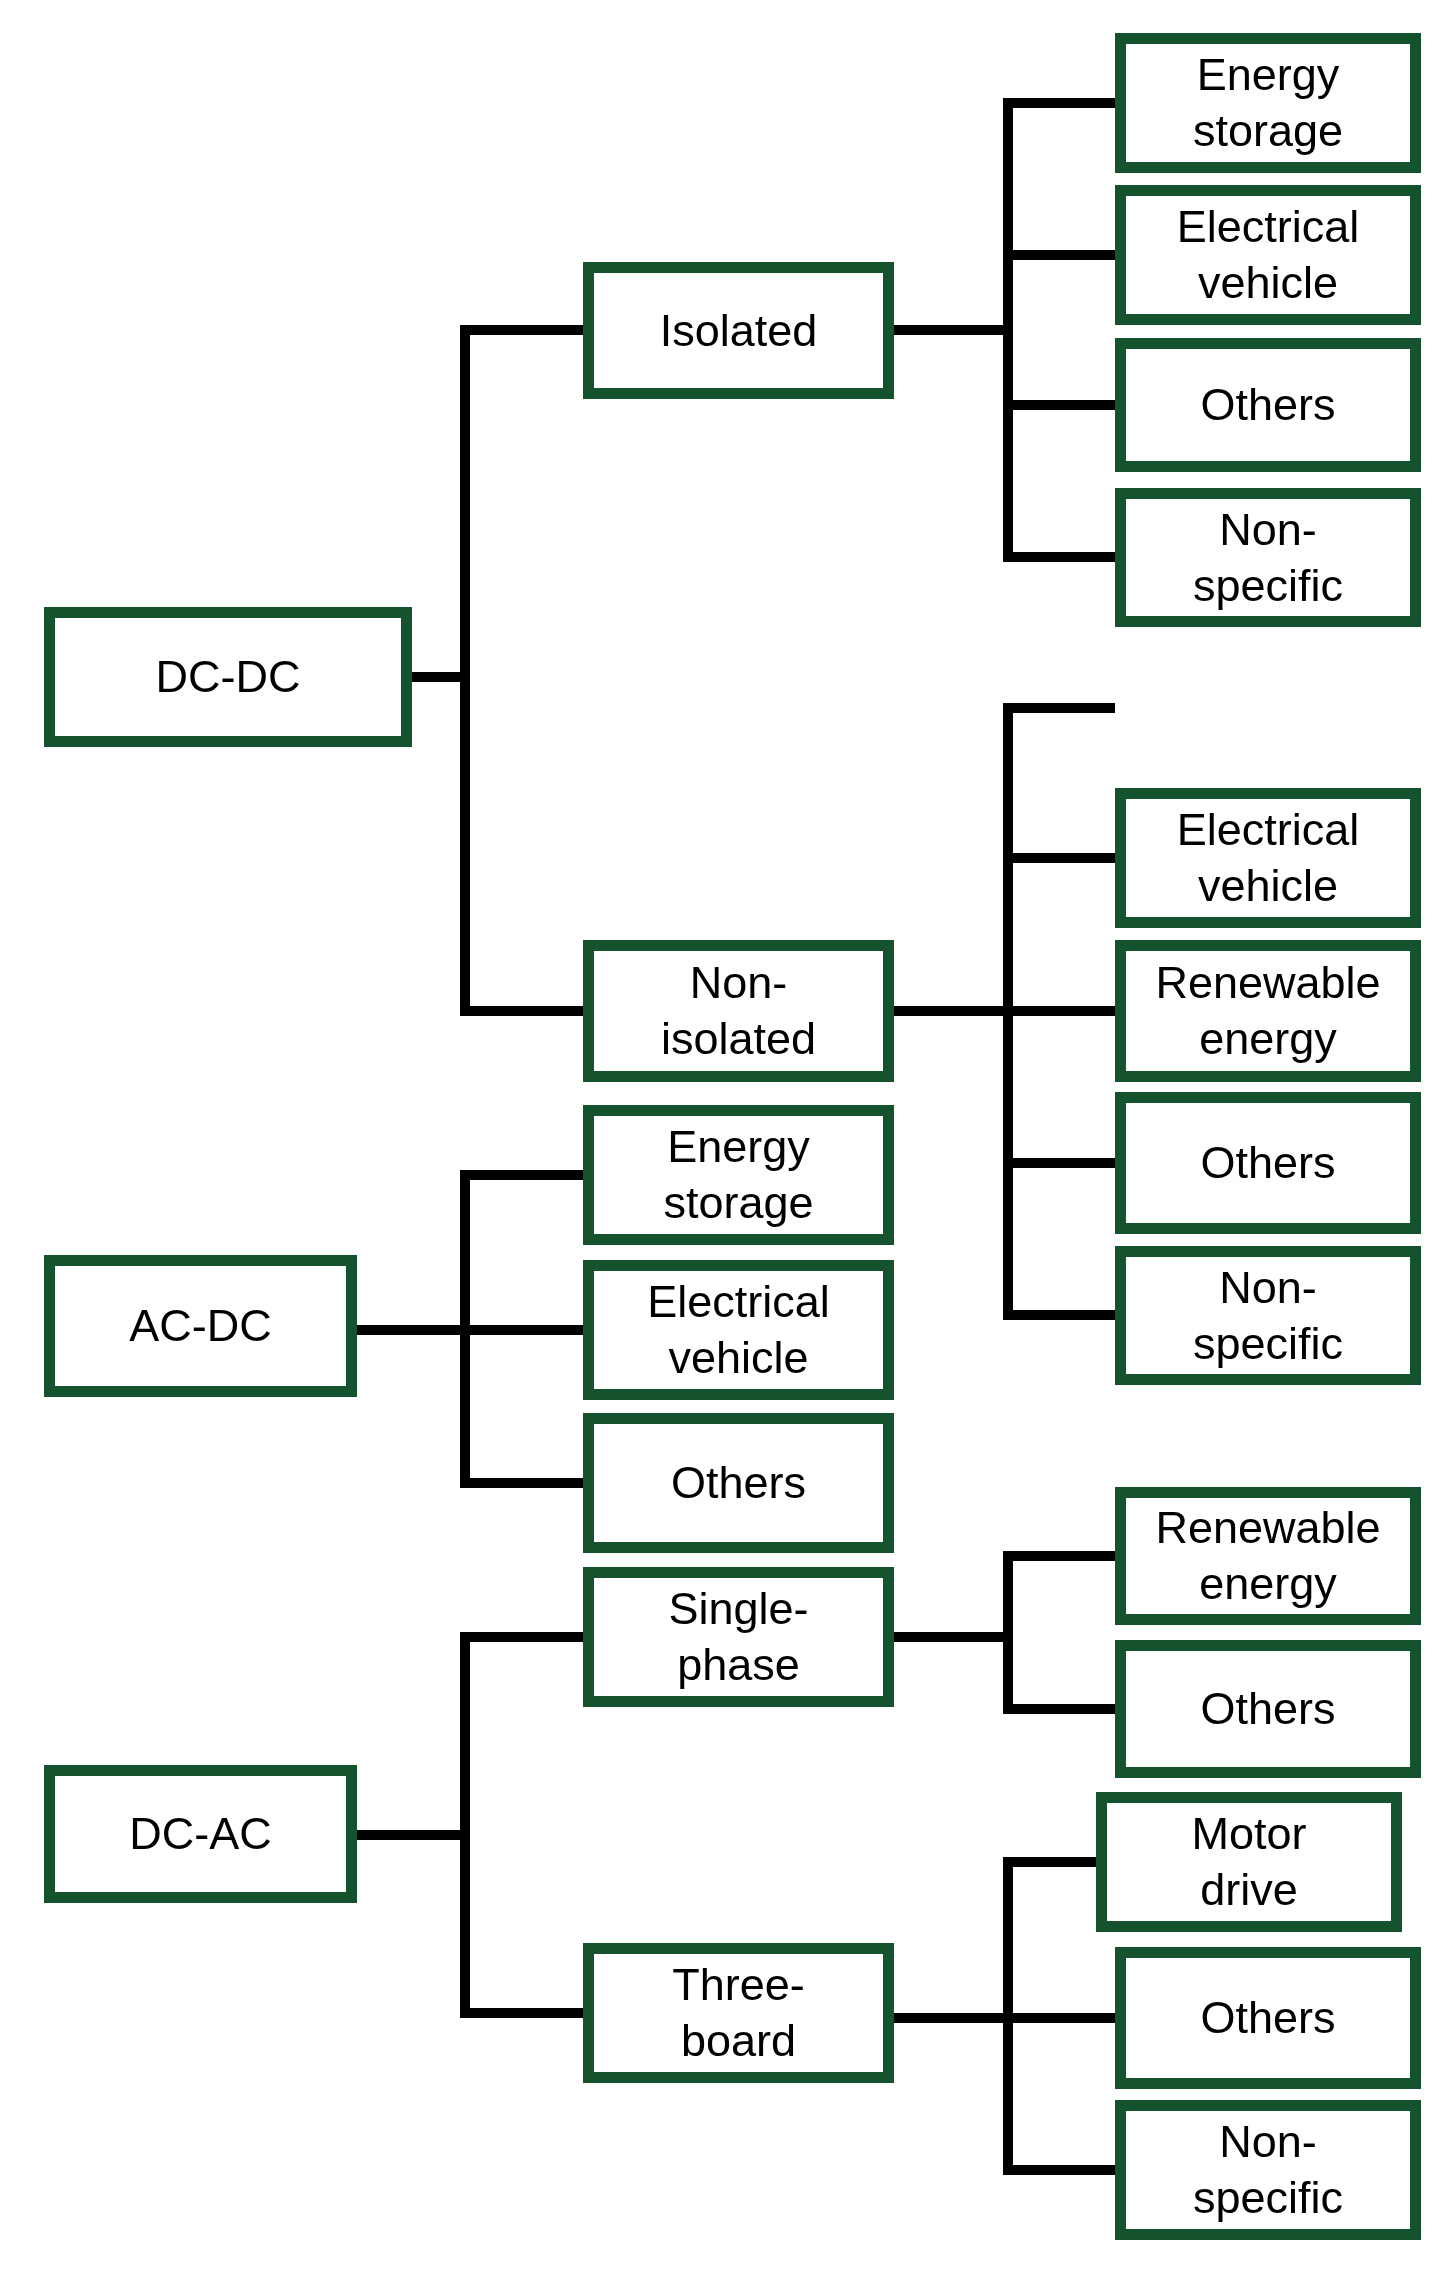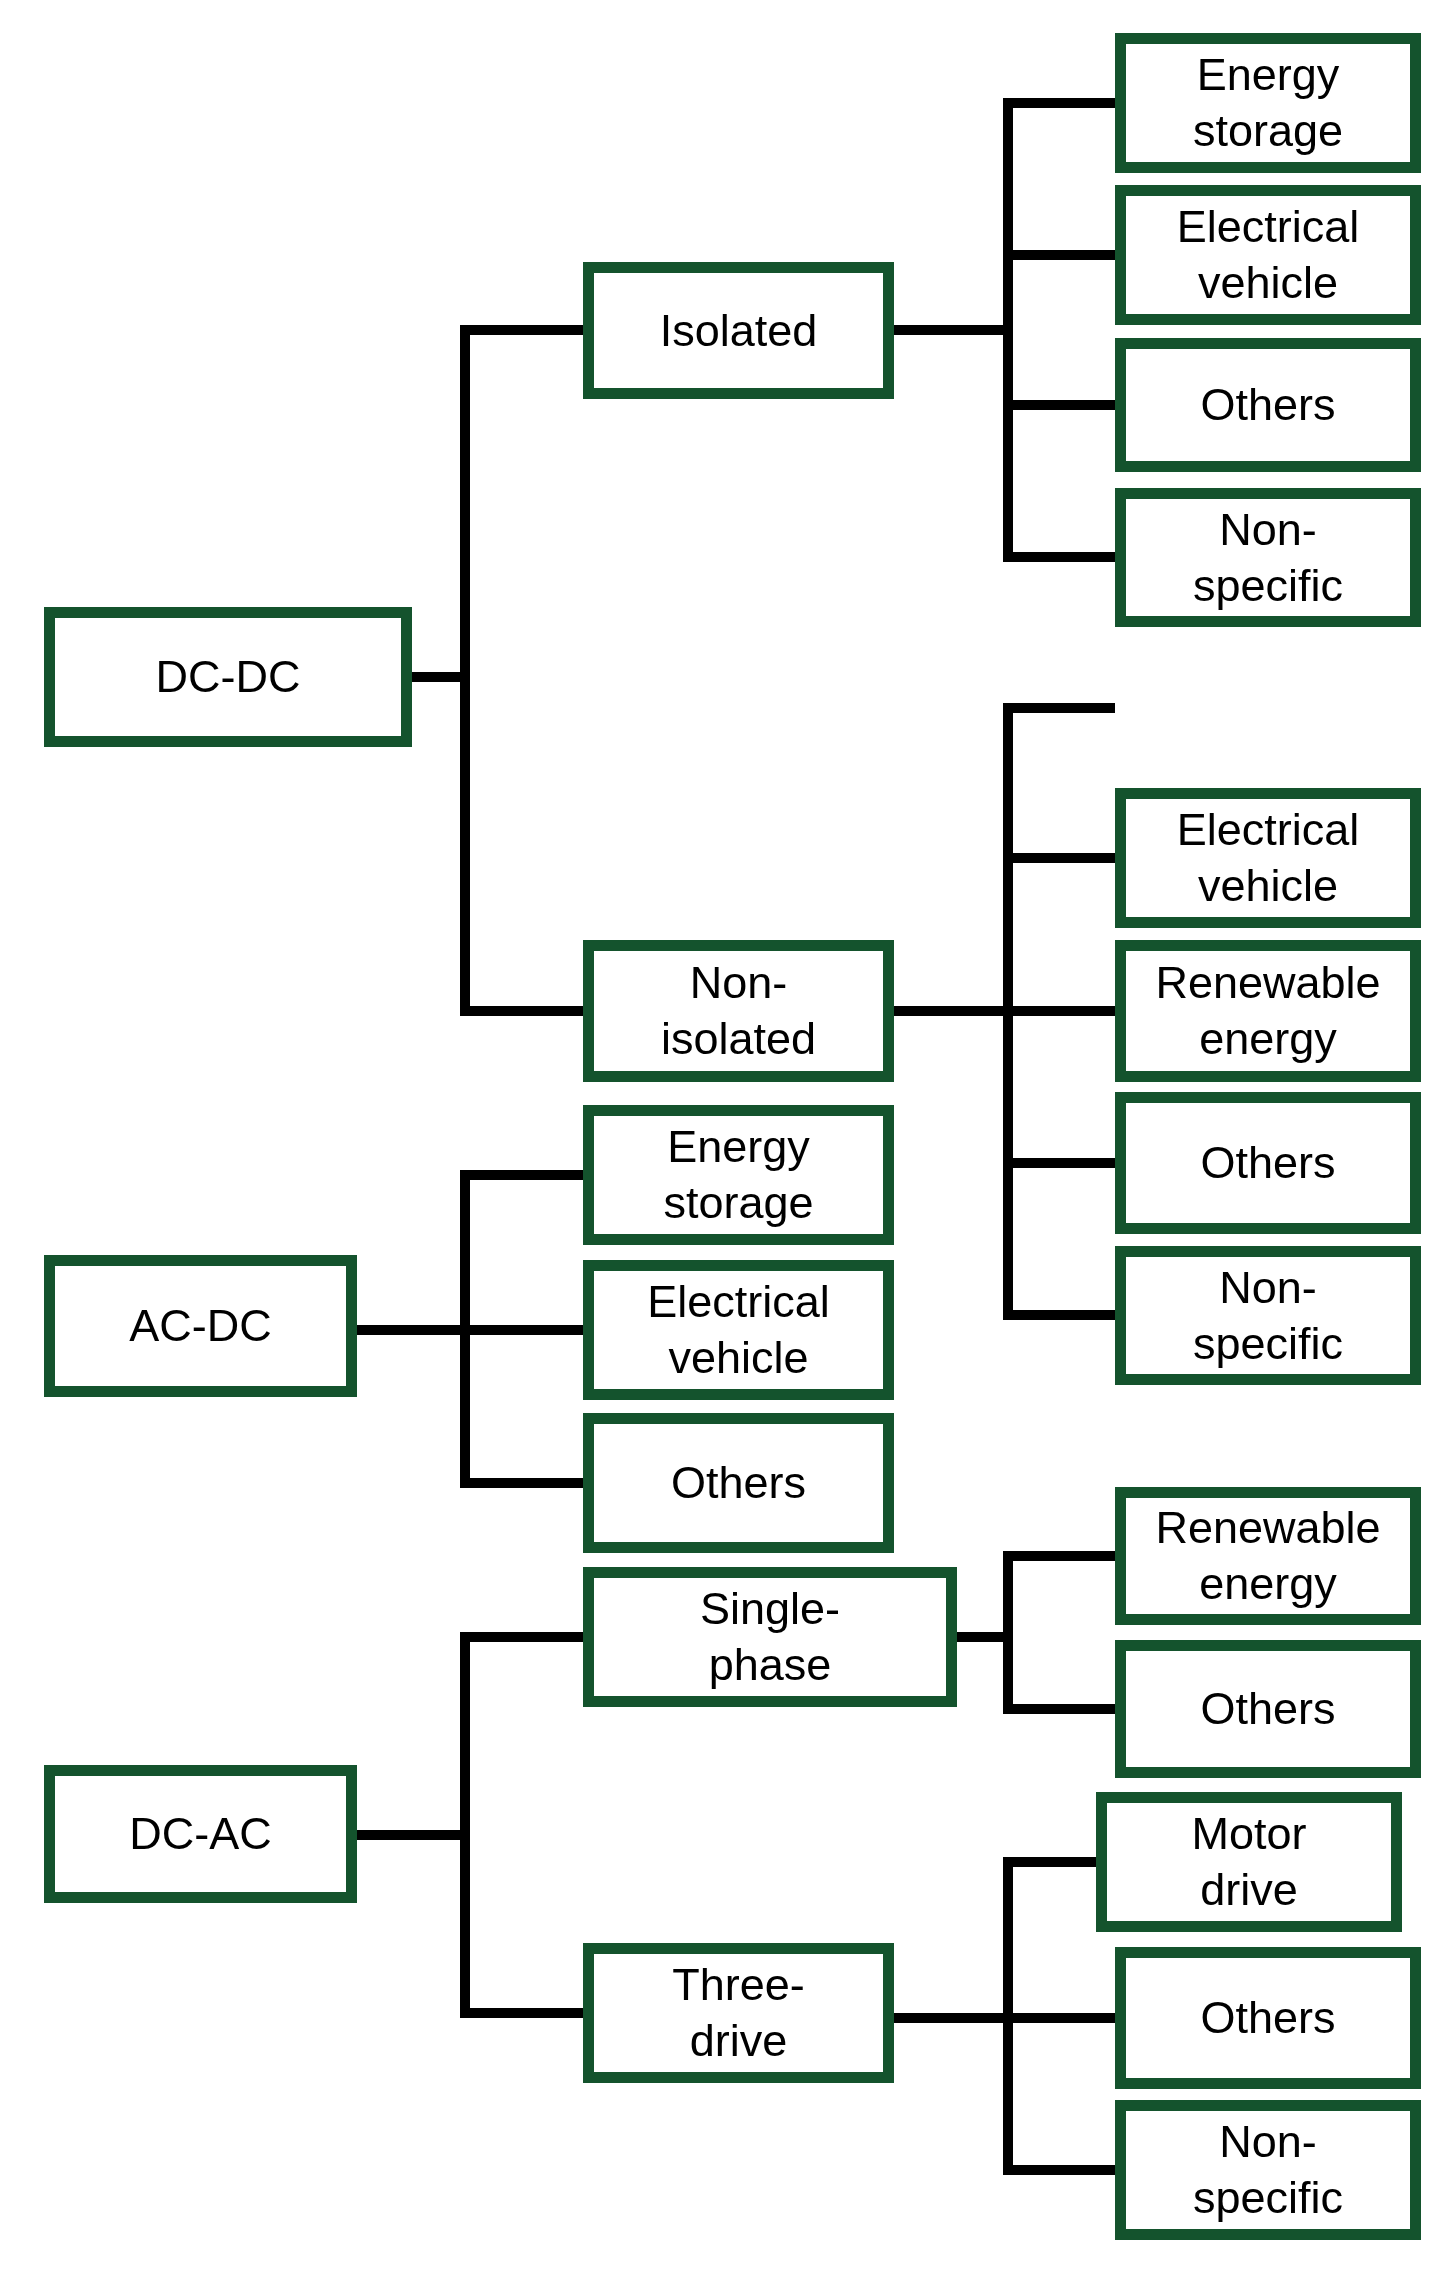--- a/index.html
+++ b/index.html
@@ -78,24 +78,24 @@
   <div class="node" style="left:44px;top:1765px;width:313px;height:138px">DC-AC</div>
 
   <div class="node" style="left:583px;top:262px;width:311px;height:137px">Isolated</div>
   <div class="node" style="left:583px;top:940px;width:311px;height:142px">Non-
 isolated</div>
   <div class="node" style="left:583px;top:1105px;width:311px;height:140px">Energy
 storage</div>
   <div class="node" style="left:583px;top:1260px;width:311px;height:140px">Electrical
 vehicle</div>
   <div class="node" style="left:583px;top:1413px;width:311px;height:140px">Others</div>
-  <div class="node" style="left:583px;top:1567px;width:374px;height:140px">Single-
+  <div class="node" style="left:583px;top:1567px;width:311px;height:140px">Single-
 phase</div>
   <div class="node" style="left:583px;top:1943px;width:311px;height:140px">Three-
-drive</div>
+board</div>
 
   <div class="node" style="left:1115px;top:33px;width:306px;height:140px">Energy
 storage</div>
   <div class="node" style="left:1115px;top:185px;width:306px;height:140px">Electrical
 vehicle</div>
   <div class="node" style="left:1115px;top:338px;width:306px;height:134px">Others</div>
   <div class="node" style="left:1115px;top:488px;width:306px;height:139px">Non-
 specific</div>
   <div class="node" style="left:1115px;top:788px;width:306px;height:140px">Electrical
 vehicle</div>

